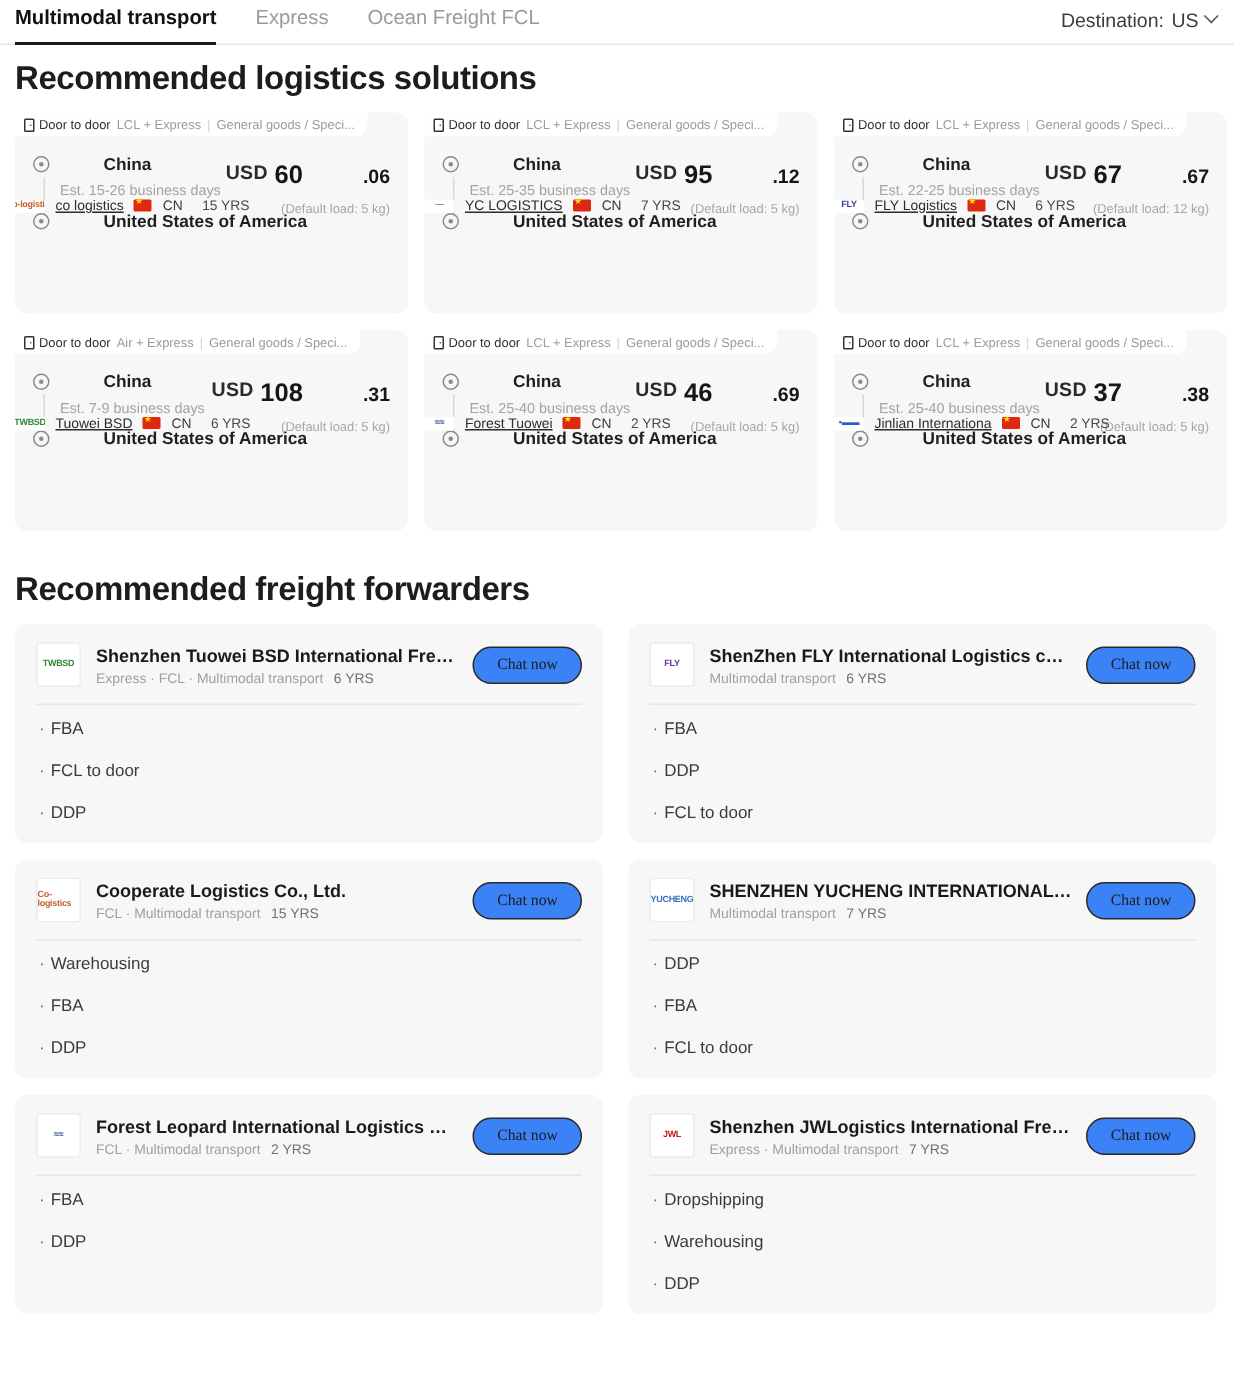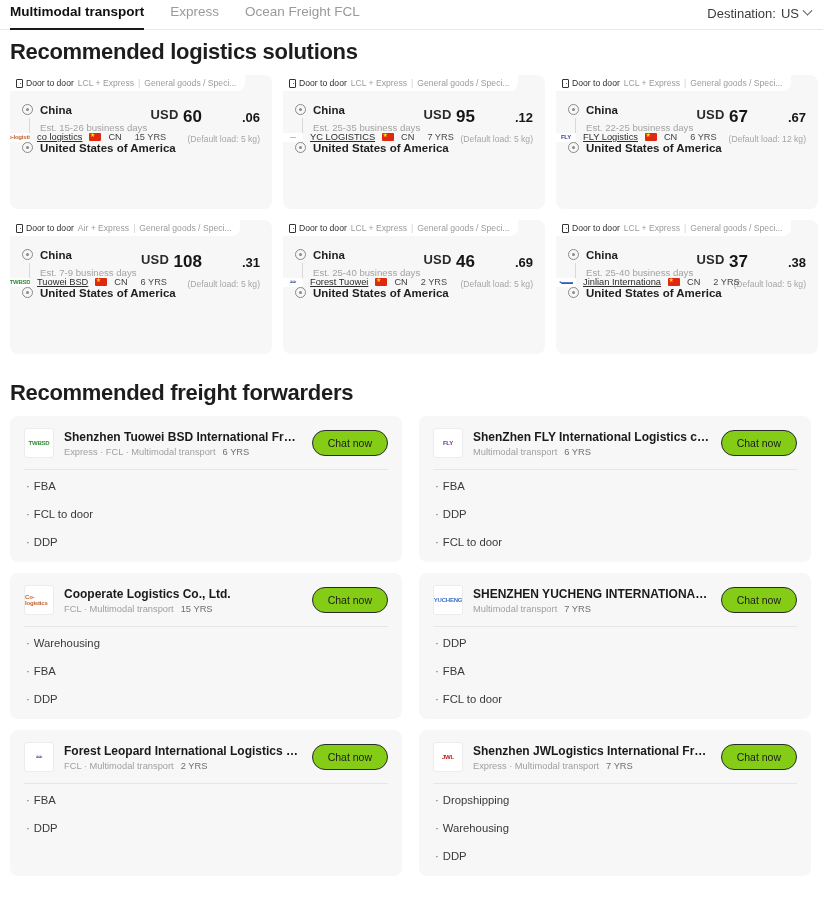--- a/index.html
+++ b/index.html
@@ -115,21 +115,21 @@
     flex: 0 0 auto;
   }
   .pin:after {
     content: "";
     position: absolute;
     left: 2.6px; top: 2.6px;
     width: 3.5px; height: 3.5px;
     border-radius: 50%;
     background: #8a8a8a;
   }
-  .route-label { font-size: 11.5px; font-weight: bold; color: #1f1f1f; }
+  .route-label { font-size: 11.5px; font-weight: bold; color: #1f1f1f; margin-left: 29px; }
   .route-mid { font-size: 9.6px; color: #a3a3a3; padding: 4px 0 4px 18px; height: 21px; }
 
   .price {
     position: absolute;
     right: 12px; top: 32px;
     text-align: right;
     white-space: nowrap;
   }
   .price .cur { font-size: 13px; font-weight: bold; color: #2b2b2b; vertical-align: 3px; letter-spacing: .2px;}
   .price .int { font-size: 17px; font-weight: bold; color: #161616; }
@@ -219,26 +219,26 @@
     font-size: 9.3px;
     color: #a0a0a0;
     margin-top: 3px;
     white-space: nowrap;
   }
   .fw-sub .fw-yrs { color: #6f6f6f; margin-left: 7px; }
   .chat-btn {
     flex: 0 0 auto;
     border: 1.2px solid #2a2a2a;
     border-radius: 16px;
-    background: #84cc16;
+    background: #3b82f6;
     font-size: 10.5px;
     color: #1c1c1c;
     padding: 6px 15px;
     cursor: pointer;
-    font-family: Liberation Sans, sans-serif;
+    font-family: Liberation Serif, serif;
     white-space: nowrap;
   }
   .fw-divider { height: 1px; background: #e6e6e6; margin: 11px 0 10px 0; }
   .fw-serv { font-size: 11.3px; color: #3a3a3a; margin: 0 0 16px 2px; }
   .fw-serv:last-child { margin-bottom: 0; }
   .fw-serv .dot { color: #6a6a6a; margin-right: 4px; }
 
   
   .lg { font-size: 6px; font-weight: bold; line-height: 1; letter-spacing: -0.2px; }
 </style>

